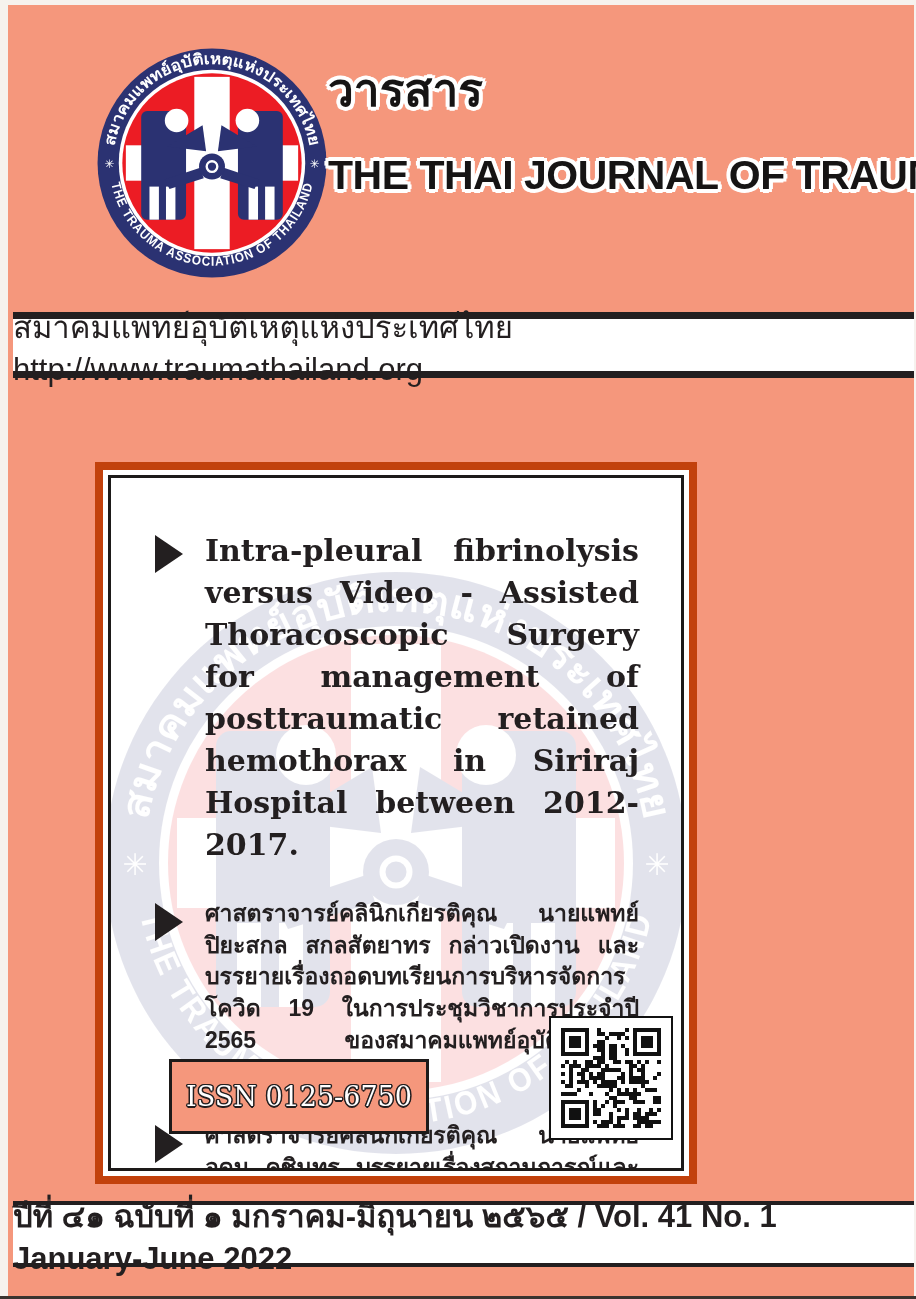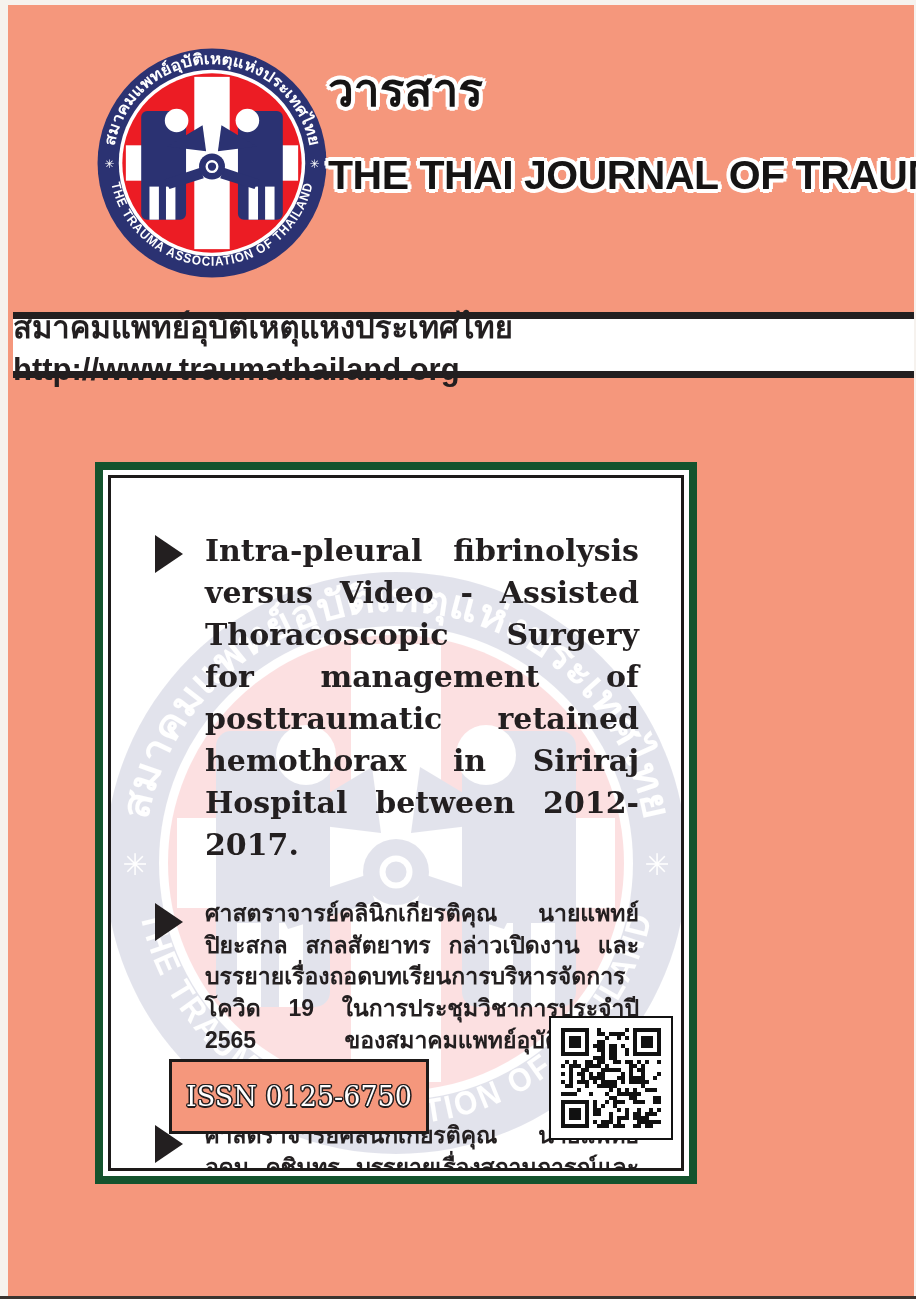--- a/index.html
+++ b/index.html
@@ -17,27 +17,27 @@
     text-shadow:-4px 0 0 #fff,4px 0 0 #fff,0 -4px 0 #fff,0 4px 0 #fff,
                 -3px -3px 0 #fff,3px -3px 0 #fff,-3px 3px 0 #fff,3px 3px 0 #fff;}
   .title-prefix{font-size:46px;font-weight:bold;white-space:nowrap;}
   .title-main{font-size:108px;font-weight:bold;letter-spacing:2px;white-space:nowrap;}
   .subtitle{margin-top:26px;font-size:41px;font-weight:bold;letter-spacing:-0.5px;white-space:nowrap;}
 
   
   .banner{position:absolute;left:5px;right:0;background:#fff;
           border-top:7px solid #231f20;border-bottom:7px solid #231f20;
           display:flex;align-items:center;justify-content:center;color:#231f20;}
-  .assoc-banner{top:307px;height:52px;font-size:31px;font-weight:bold;}
+  .assoc-banner{top:307px;height:52px;font-size:31px;font-weight:normal;}
   .footer-banner{top:1196px;height:58px;border-top-width:4px;border-bottom-width:4px;
                  font-size:31px;font-weight:bold;}
 
   
   .content-box{position:absolute;left:87px;top:457px;width:602px;height:722px;
-               box-sizing:border-box;border:8px solid #14532d;background:#fff;}
+               box-sizing:border-box;border:8px solid #c2410c;background:#fff;}
   .content-inner{position:absolute;inset:5px;border:3px solid #1d1a19;background:#fff;overflow:hidden;}
   .watermark{position:absolute;left:50%;top:385px;transform:translate(-50%,-50%);
              width:600px;height:600px;opacity:0.13;pointer-events:none;}
   .highlights{position:relative;margin:0;padding:52px 42px 0 44px;list-style:none;}
   .highlight{position:relative;padding-left:50px;margin-bottom:32px;color:#231f20;}
   .tri{position:absolute;left:0;top:5px;width:0;height:0;
        border-top:19px solid transparent;border-bottom:19px solid transparent;
        border-left:28px solid #231f20;}
   .highlight .txt{display:block;text-align:justify;}
   .latin .txt{font-family:"DejaVu Serif","Liberation Serif",serif;font-size:30px;line-height:1.4;font-weight:600;}
@@ -441,16 +441,19 @@
               <rect x="18" y="24" width="1" height="1"></rect>
               <rect x="19" y="24" width="1" height="1"></rect>
               <rect x="21" y="24" width="1" height="1"></rect>
               <rect x="22" y="24" width="1" height="1"></rect>
             </svg>
         </div>
 
       </div>
     </div>
 
+    <div class="banner footer-banner">
+      <span>ปีที่ ๔๑ ฉบับที่ ๑ มกราคม-มิถุนายน ๒๕๖๕ / Vol. 41 No. 1 January-June 2022</span>
+    </div>
 
   </div>
   <div class="bottom-edge"></div>
 </div>
 
 </body></html>

